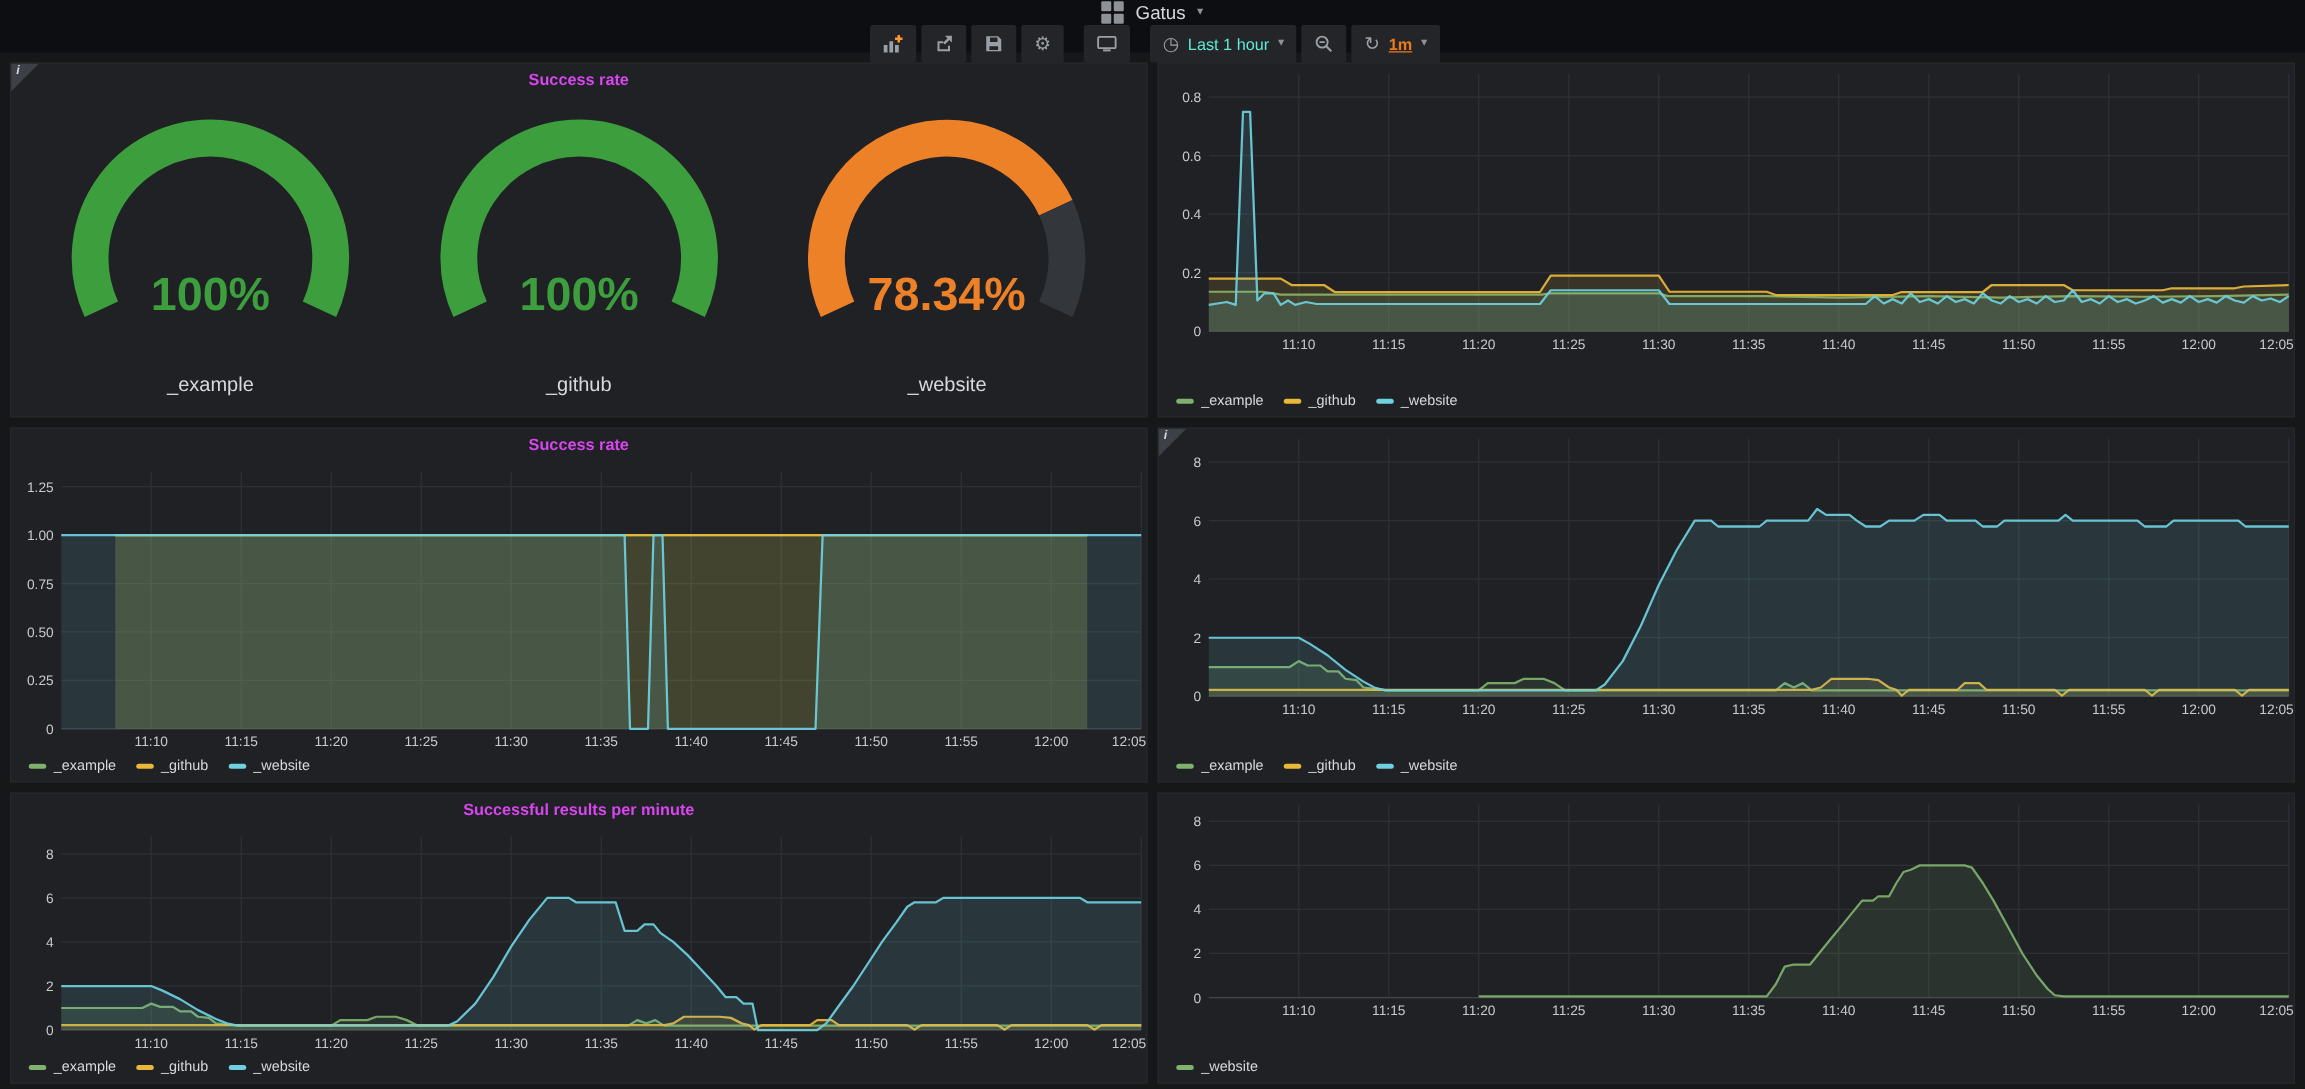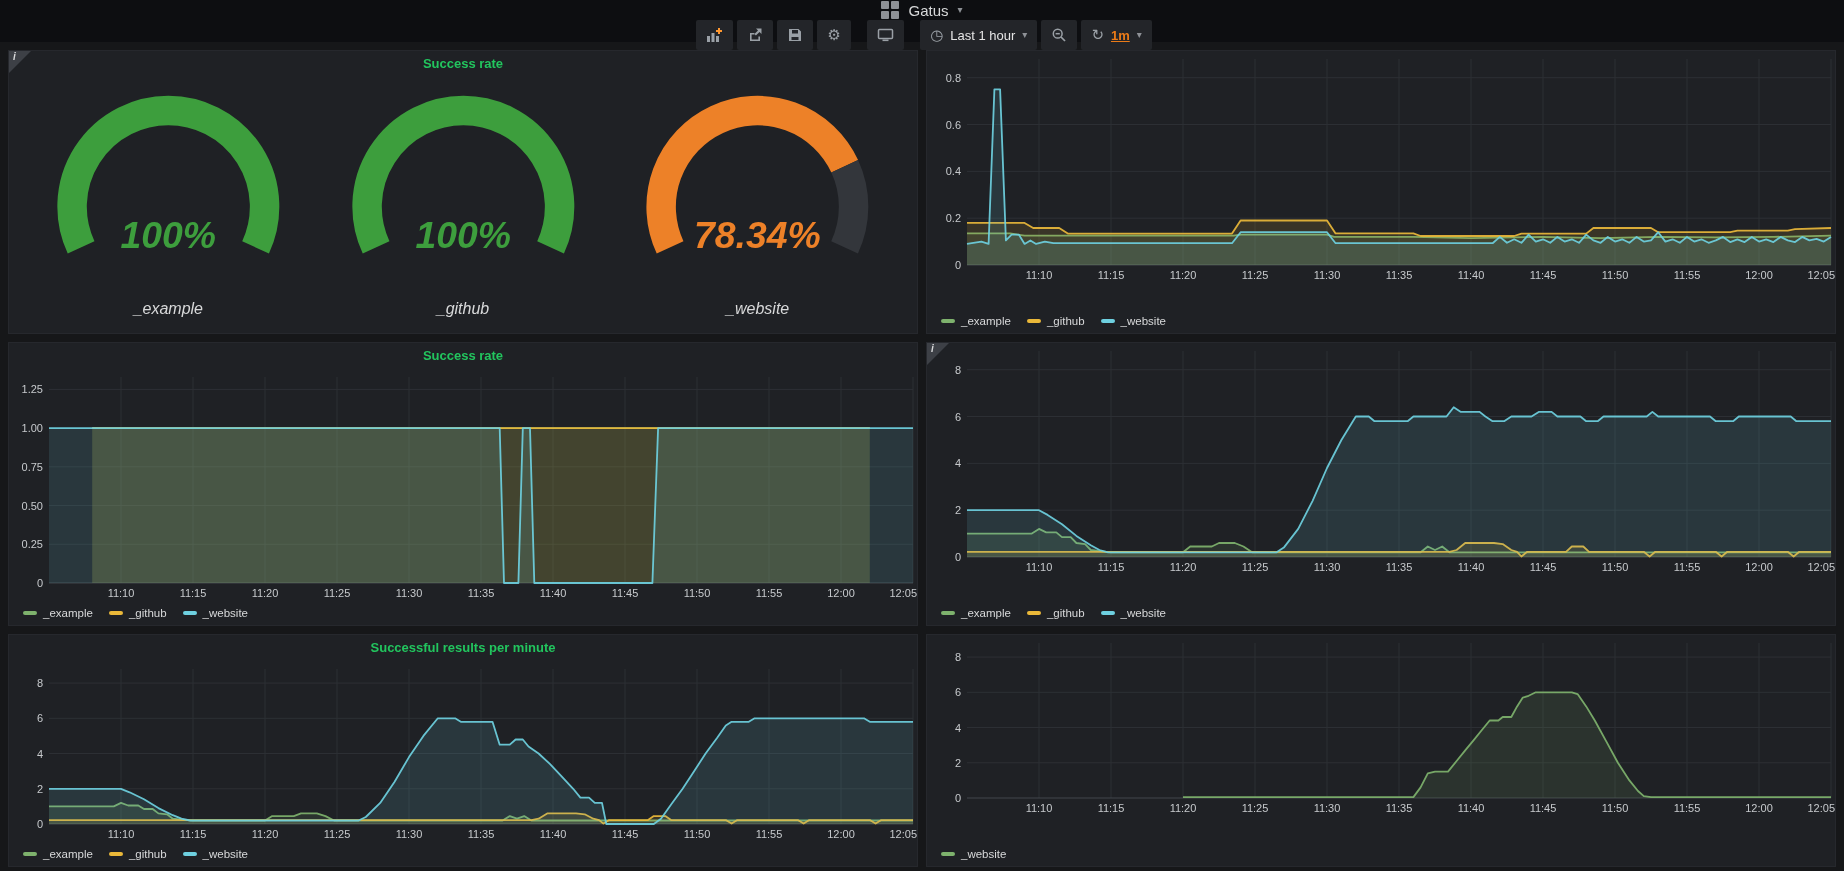--- a/index.html
+++ b/index.html
@@ -23,47 +23,47 @@
   .caret { color:#8e9196; font-size:10px; line-height:1; }
   .nav-right { display:flex; align-items:center; }
   .nav-btn {
     height:30px; min-width:34px; display:flex; align-items:center; justify-content:center;
     background:#232529; border:none; border-radius:2px; color:#9aa0a6;
     font-size:13px; gap:7px; padding:0 10px; margin-left:4px; cursor:pointer; font-family:inherit;
   }
   .nav-btn svg { display:block; }
   .nav-gap { width:12px; }
   .glyph { font-size:15px; line-height:1; color:#9aa0a6; font-family:"DejaVu Sans", sans-serif; }
-  .time-label { color:#e5e5e5; }
+  .time-label { color:#5eead4; }
   .interval { color:#eb7b18; font-weight:bold;text-decoration:underline; }
   .btn-seg { display:flex; align-items:center; gap:7px; cursor:pointer; }
 
   
   .dash-grid {
     display:grid; grid-template-columns:1fr 1fr; grid-template-rows:284px 284px 233px;
     gap:8px; padding:8px;
   }
   .panel {
     position:relative; background:#1f2125; border:1px solid #26282d;
     display:flex; flex-direction:column; min-width:0; min-height:0;
   }
   .panel-title {
     height:26px; line-height:26px; text-align:center;
-    font-size:13px; font-weight:bold; color:#22c55e; flex:none; cursor:pointer;
+    font-size:13px; font-weight:bold; color:#d946ef; flex:none; cursor:pointer;
   }
   .chart-host { flex:1 1 auto; min-height:0; padding:0 4px; }
   .legend { height:24px; flex:none; display:flex; align-items:center; gap:16px; padding-left:14px; font-size:11.5px; color:#d8d9da; }
   .legend-item { display:flex; align-items:center; gap:6px; cursor:pointer; }
   .legend-item .sw { width:14px; height:4px; border-radius:2px; display:inline-block; }
   .corner-info { position:absolute; top:0; left:0; width:0; height:0; border-top:22px solid #3d4046; border-right:22px solid transparent; z-index:2; cursor:pointer; }
   .corner-info span { position:absolute; top:-22px; left:4px; font-size:10px; font-weight:bold; font-style:italic; color:#d8d9da; }
 
   
   .gauge-row { flex:1 1 auto; display:flex; padding:2px 12px 6px; min-height:0; }
-  .gauge { flex:1; display:flex; flex-direction:column; align-items:center; min-width:0;font-style:italic; }
+  .gauge { flex:1; display:flex; flex-direction:column; align-items:center; min-width:0; }
   .gauge svg { width:100%; flex:1 1 auto; min-height:0; }
   .gauge-label { flex:none; font-size:16px; color:#d8d9da; padding:1px 0 9px; }
 
   text { font-family:"Liberation Sans", sans-serif; }
 </style>
 </head>
 <body>
 
 <nav>
   <div class="nav-left">

